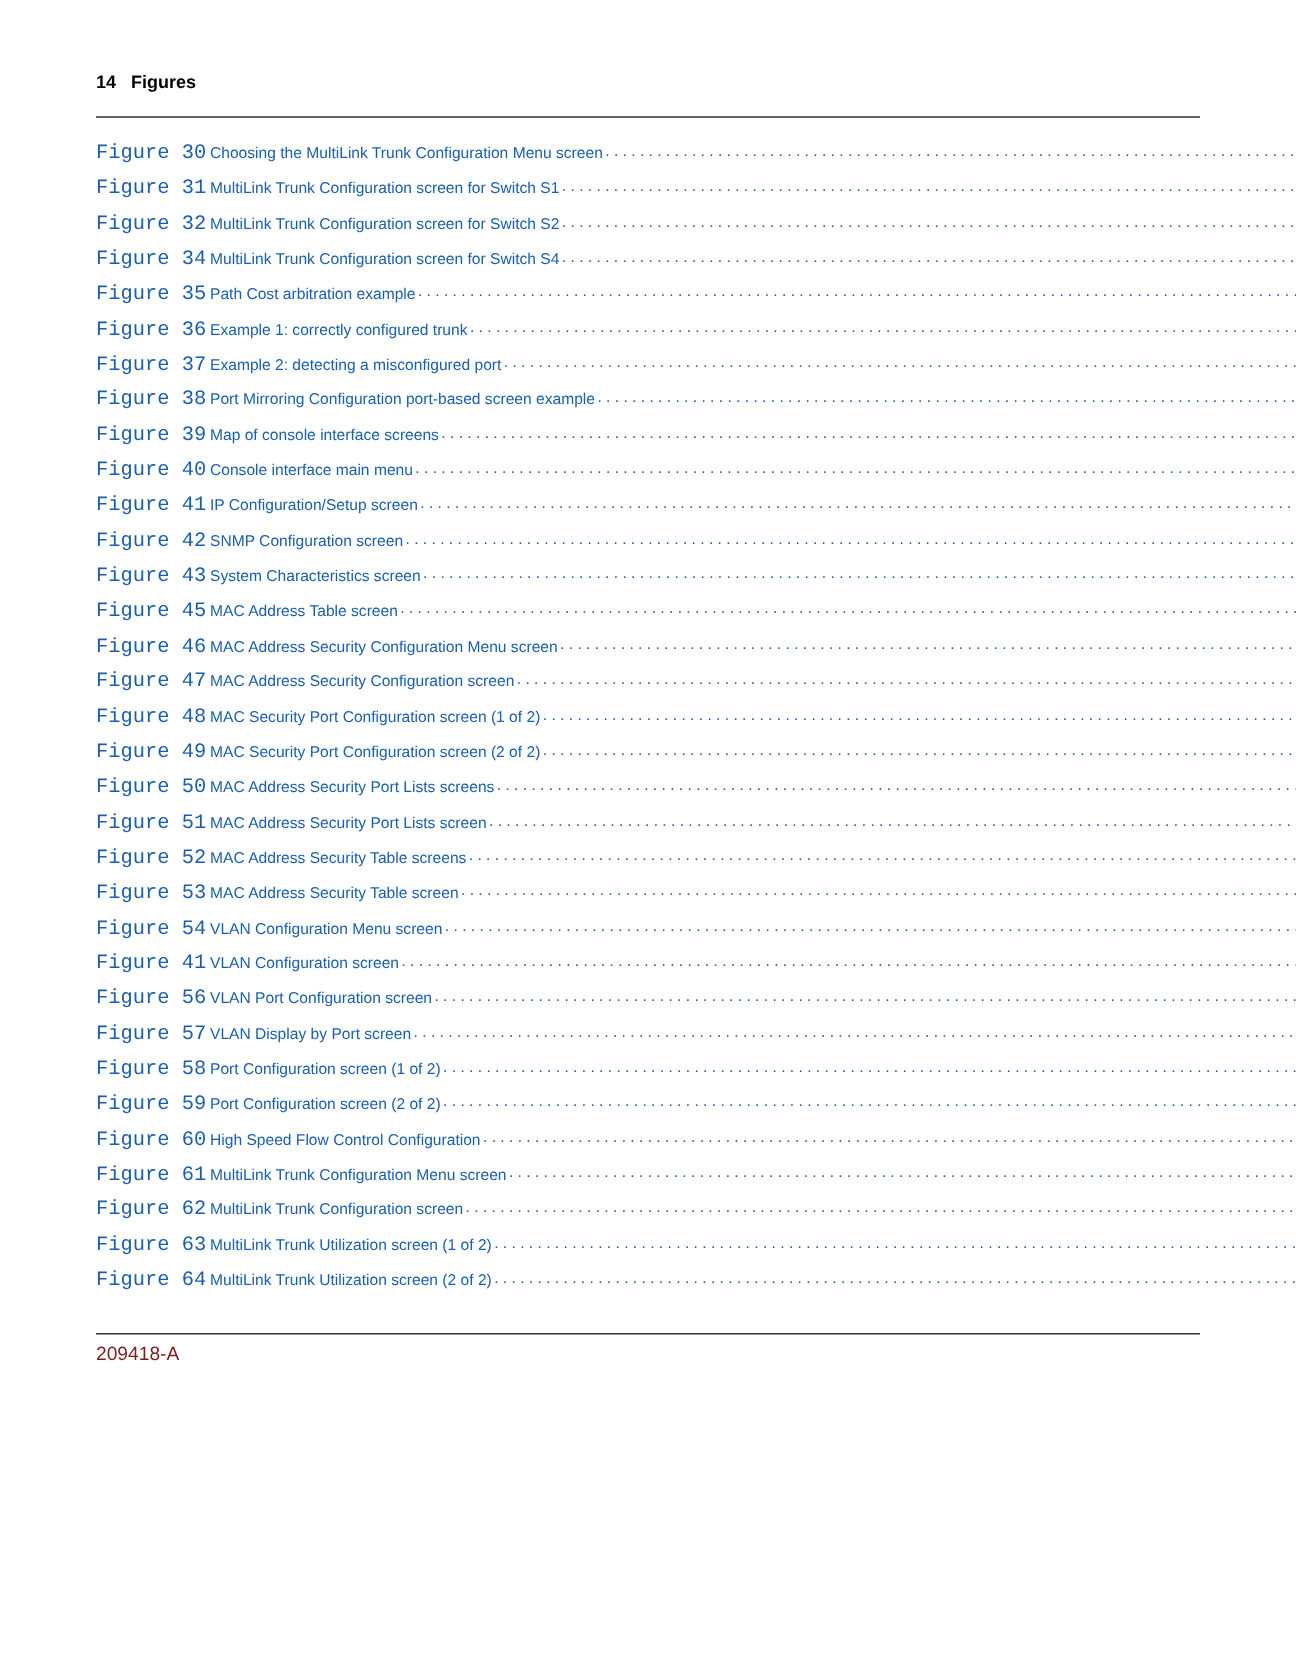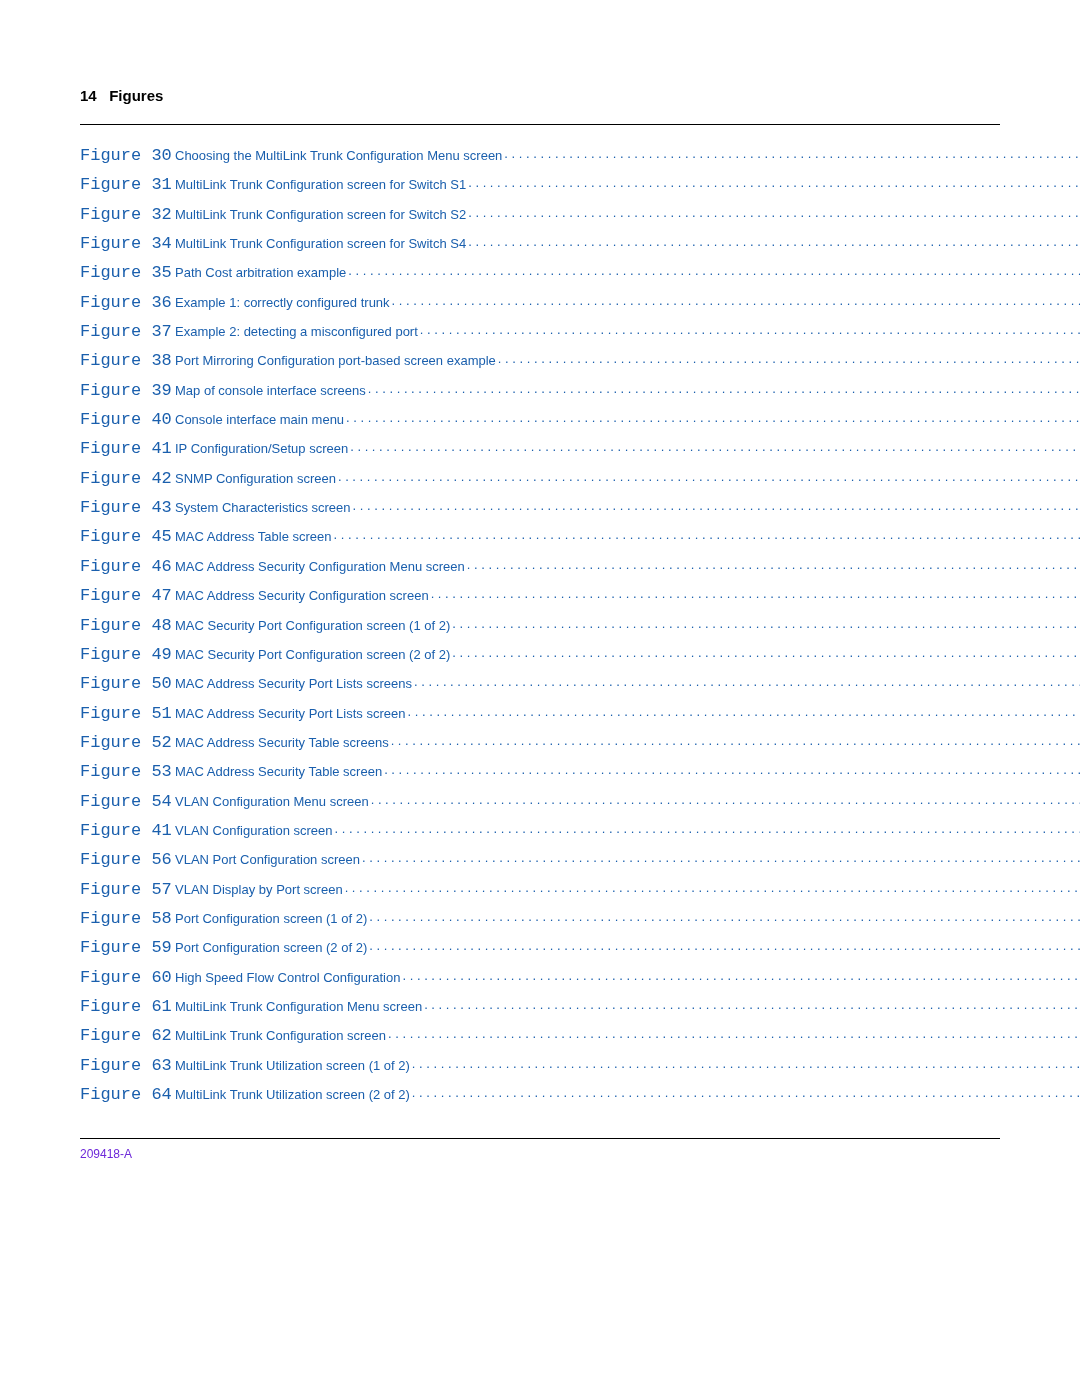--- a/index.html
+++ b/index.html
@@ -22,21 +22,20 @@
     }
     .header-section {
       display: flex;
       align-items: center;
       margin-bottom: 20px;
     }
     .header-title {
       font-size: 15px;
       font-weight: bold;
       color: #000000;
-      margin-top: 27px;
     }
     .header-rule {
       border: none;
       border-top: 1.5px solid #000000;
       margin-bottom: 18px;
       margin-top: 4px;
     }
     .toc-row {
       display: flex;
       align-items: baseline;
@@ -78,22 +77,22 @@
       white-space: nowrap;
       overflow: hidden;
     }
     .footer-rule {
       border: none;
       border-top: 1.5px solid #000000;
       margin-top: 30px;
       margin-bottom: 8px;
     }
     .footer-text {
-      font-size: 12px;
-      color: #6d28d9;
+      font-size: 16px;
+      color: #7f1d1d;
     }
   </style>
 </head>
 <body>
 
 <div class="page-container">
   <div class="header-section">
     <span class="header-title">14</span>
     <span class="header-title">&nbsp;&nbsp;&nbsp;</span>
     <span class="header-title">Figures</span>

